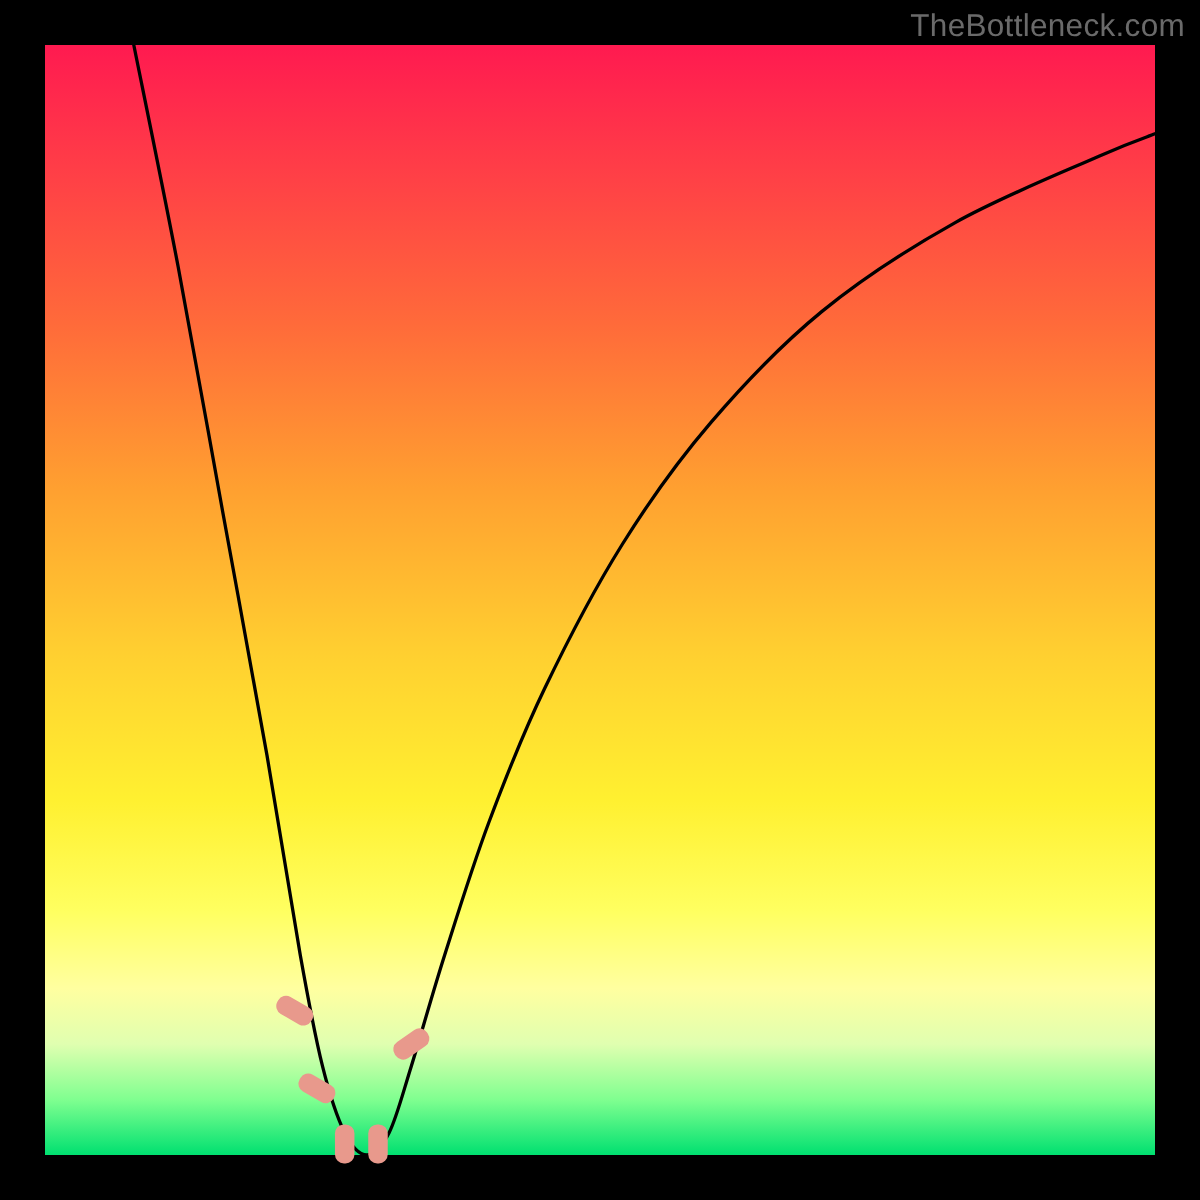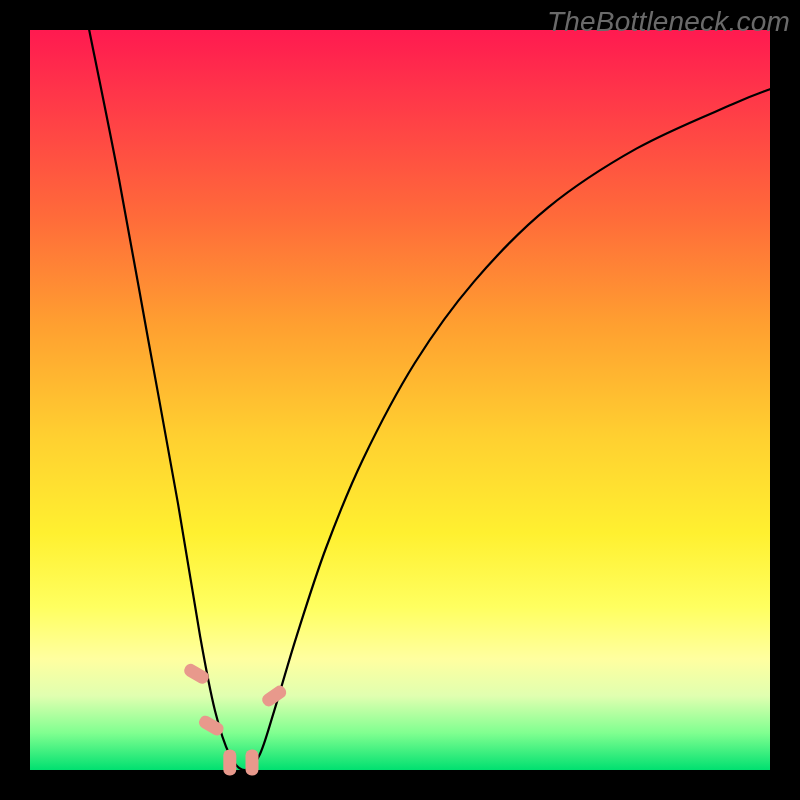--- a/index.html
+++ b/index.html
@@ -25,25 +25,24 @@
       #80ff90 95%,
       #00e070 100%
     );
   }
 
   .watermark {
     position: absolute;
     top: 6px;
     right: 10px;
     color: #6a6a6a;
-    font-size: 28px;
+    font-size: 21px;
     font-weight: 400;
     letter-spacing: 0.2px;
     z-index: 10;
-    font-style: italic;
   }
 
   svg.curve {
     position: absolute;
     left: 30px;
     top: 30px;
     width: 740px;
     height: 740px;
     overflow: visible;
   }

